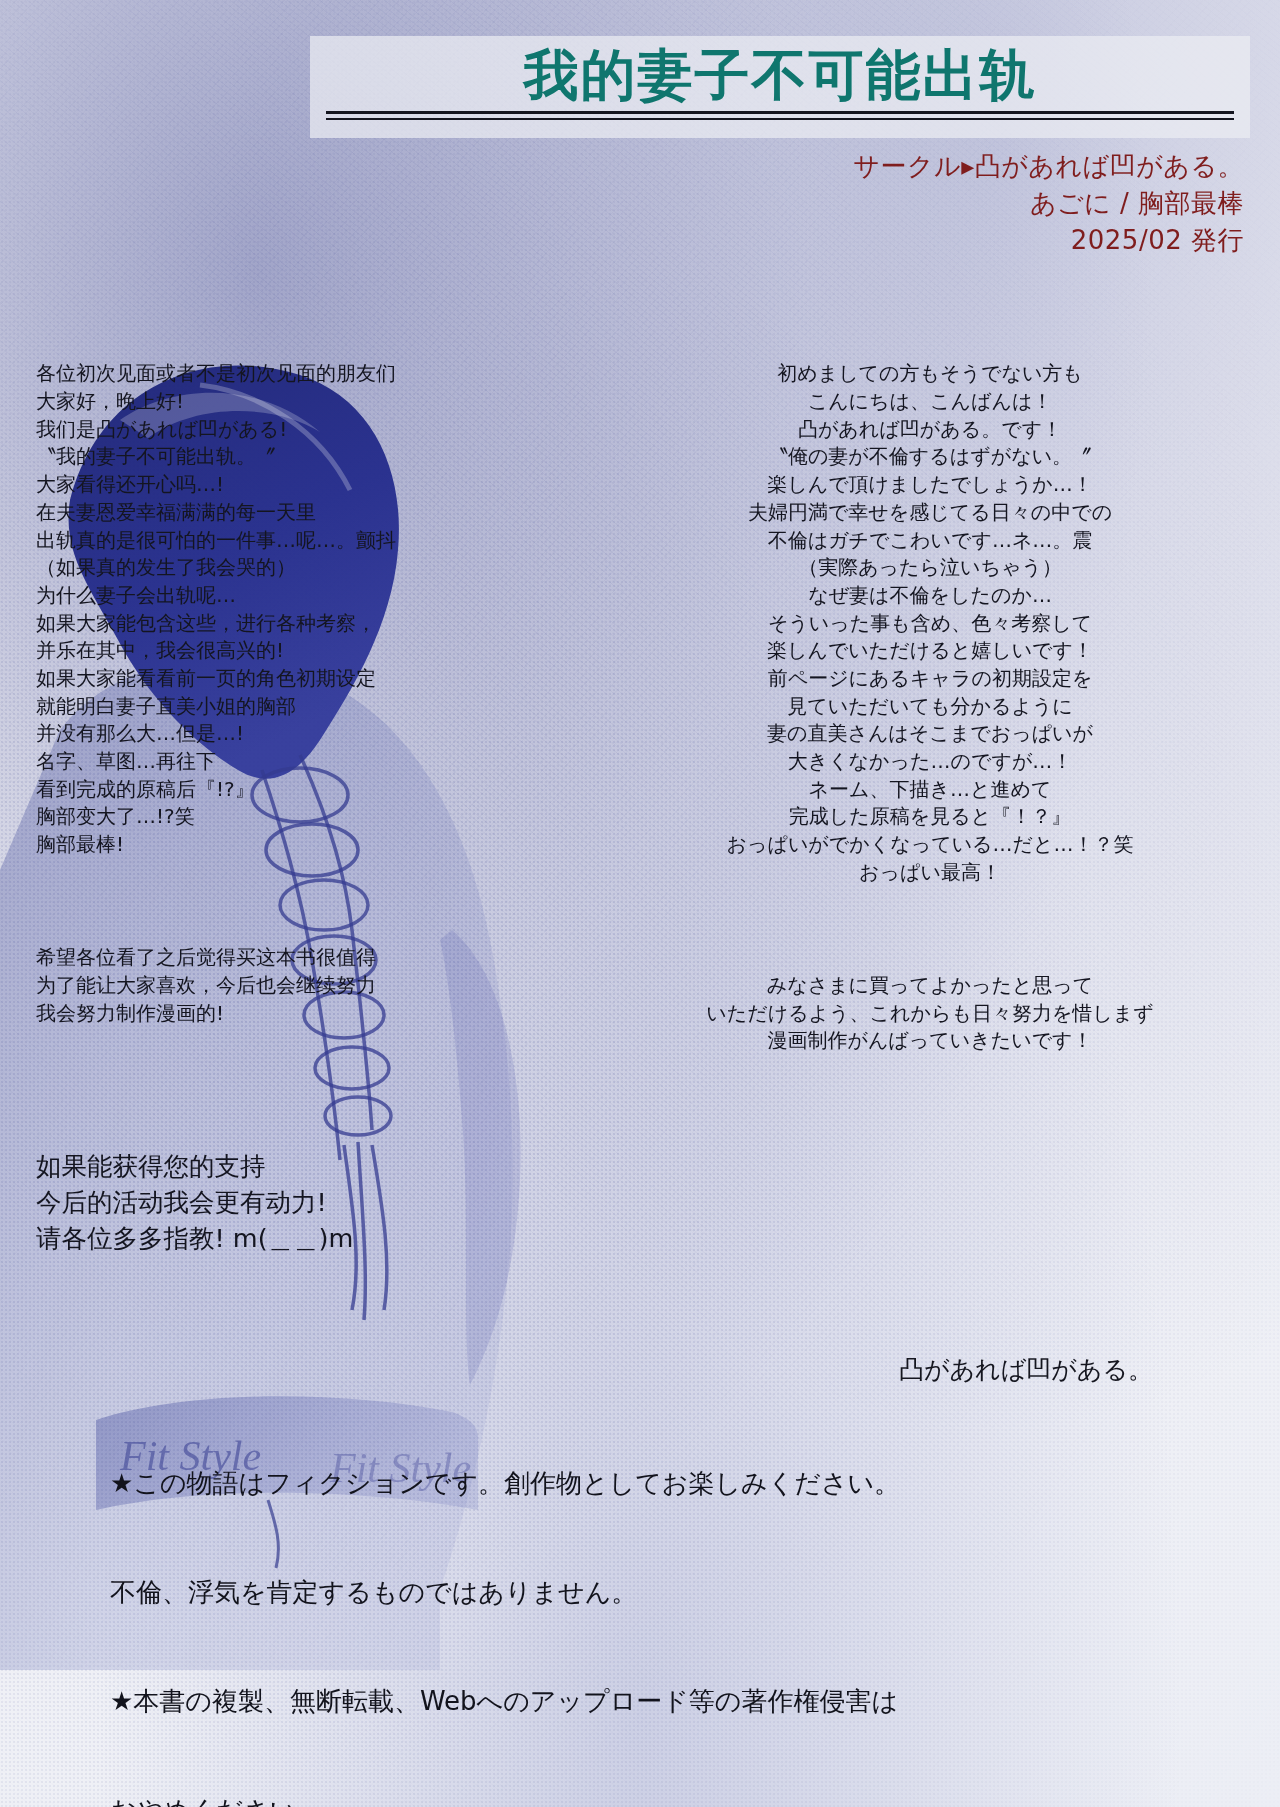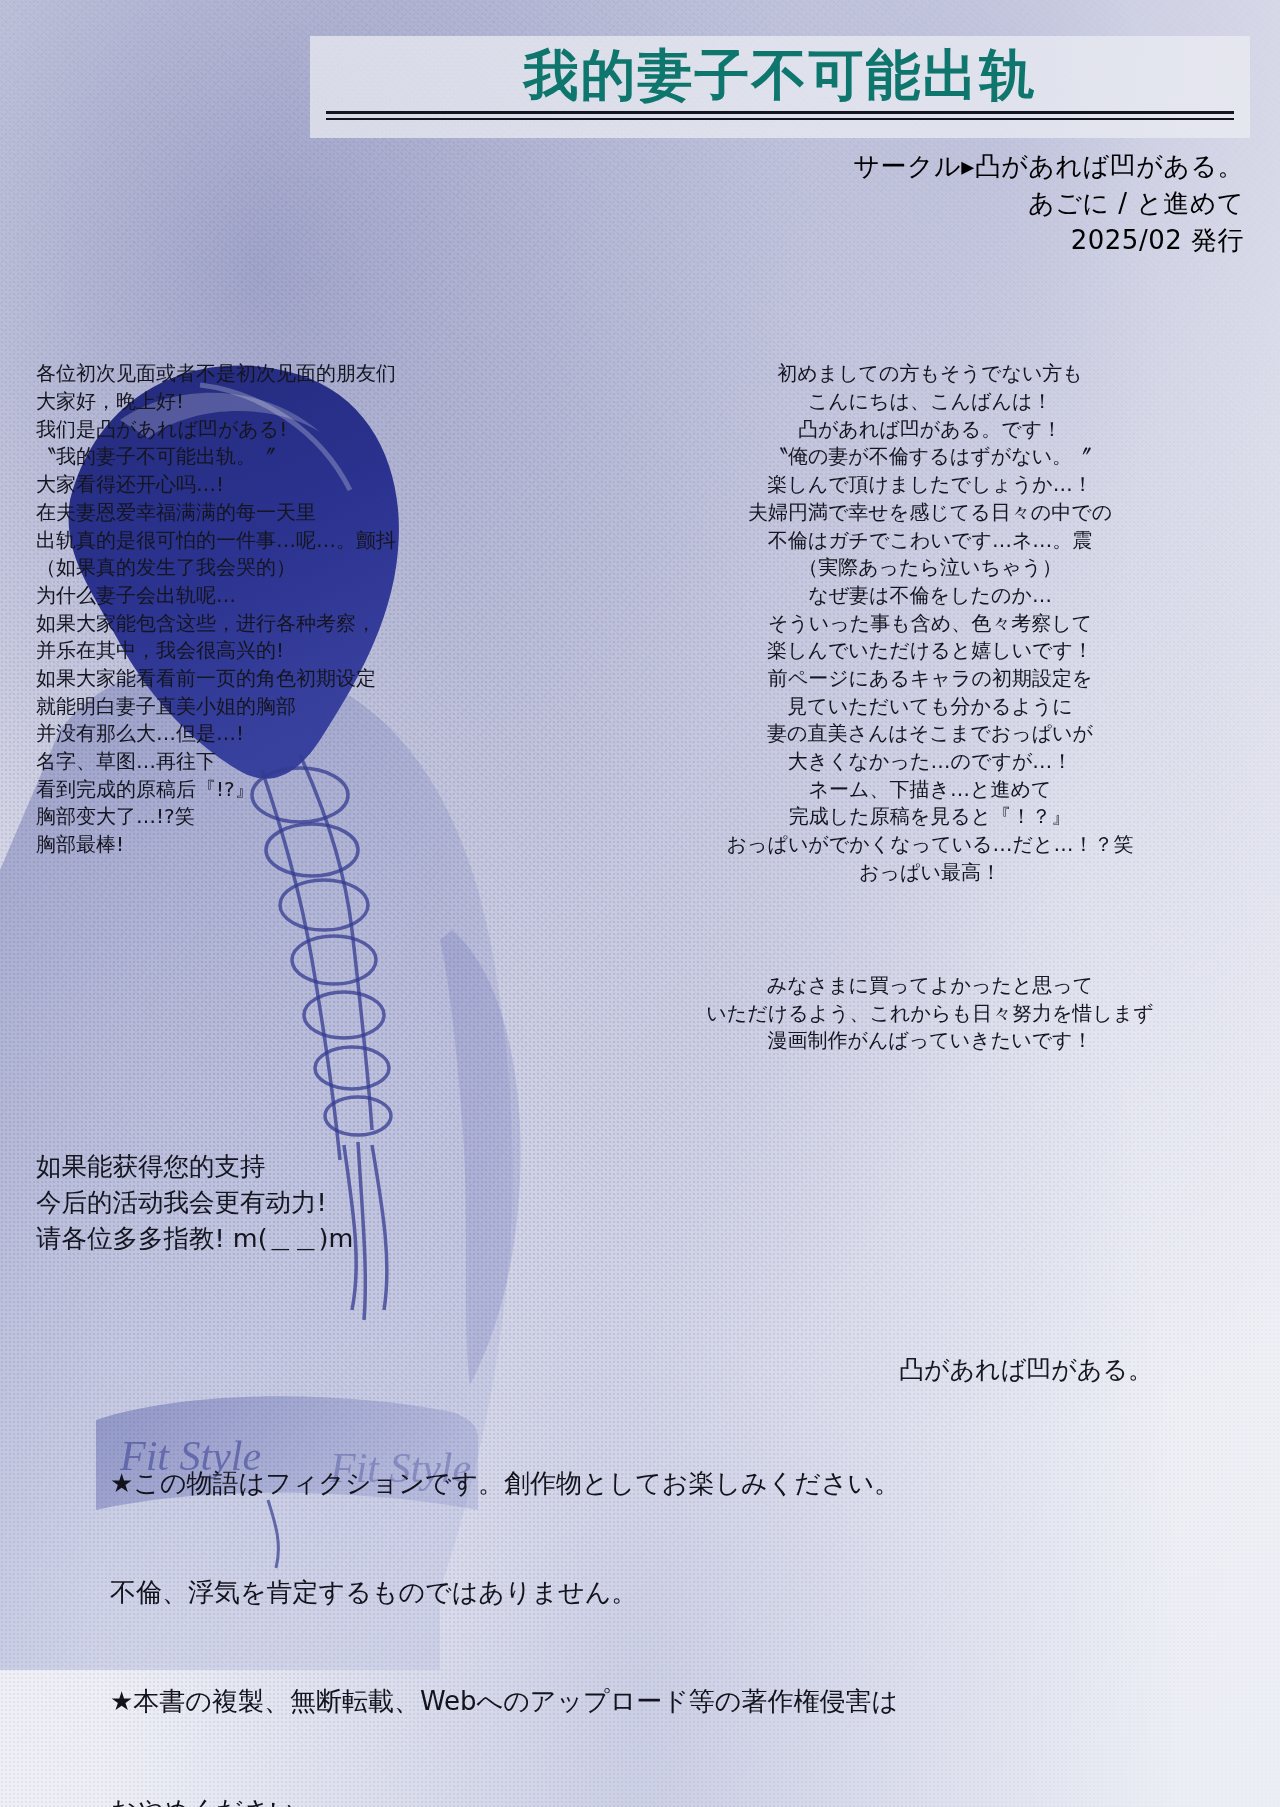--- a/index.html
+++ b/index.html
@@ -94,21 +94,21 @@
 
   .credits {
     position: absolute;
     right: 36px;
     top: 148px;
     width: 640px;
     text-align: right;
     font-family: "DejaVu Sans", sans-serif;
     font-size: 26px;
     line-height: 1.42;
-    color: #000000;
+    color: #7f1d1d;
     letter-spacing: 0.5px;
   }
   .credits .line { white-space: nowrap; }
 
   
   .col {
     position: absolute;
     font-family: "DejaVu Sans", sans-serif;
     color: #141520;
     white-space: pre;
@@ -245,21 +245,21 @@
   <div class="title-block above">
     <div class="title-text">我的妻子不可能出轨</div>
     <div class="title-rules">
       <div class="rule"></div>
       <div class="rule thin"></div>
     </div>
   </div>
 
   <div class="credits above">
     <div class="line">サークル▸凸があれば凹がある。</div>
-    <div class="line">あごに / と進めて</div>
+    <div class="line">あごに / 胸部最棒</div>
     <div class="line">2025/02 発行</div>
   </div>
 
   <div class="col col-left above">
     <div class="para">各位初次见面或者不是初次见面的朋友们
 大家好，晚上好!
 我们是凸があれば凹がある!
 〝我的妻子不可能出轨。〞
 大家看得还开心吗…!
 在夫妻恩爱幸福满满的每一天里
@@ -268,20 +268,23 @@
 为什么妻子会出轨呢…
 如果大家能包含这些，进行各种考察，
 并乐在其中，我会很高兴的!
 如果大家能看看前一页的角色初期设定
 就能明白妻子直美小姐的胸部
 并没有那么大…但是…!
 名字、草图…再往下
 看到完成的原稿后『!?』
 胸部变大了…!?笑
 胸部最棒!</div>
+    <div class="para">希望各位看了之后觉得买这本书很值得
+为了能让大家喜欢，今后也会继续努力
+我会努力制作漫画的!</div>
   </div>
 
   <div class="col col-right above">
     <div class="para">初めましての方もそうでない方も
 こんにちは、こんばんは！
 凸があれば凹がある。です！
 〝俺の妻が不倫するはずがない。〞
 楽しんで頂けましたでしょうか…！
 夫婦円満で幸せを感じてる日々の中での
 不倫はガチでこわいです…ネ…。震

